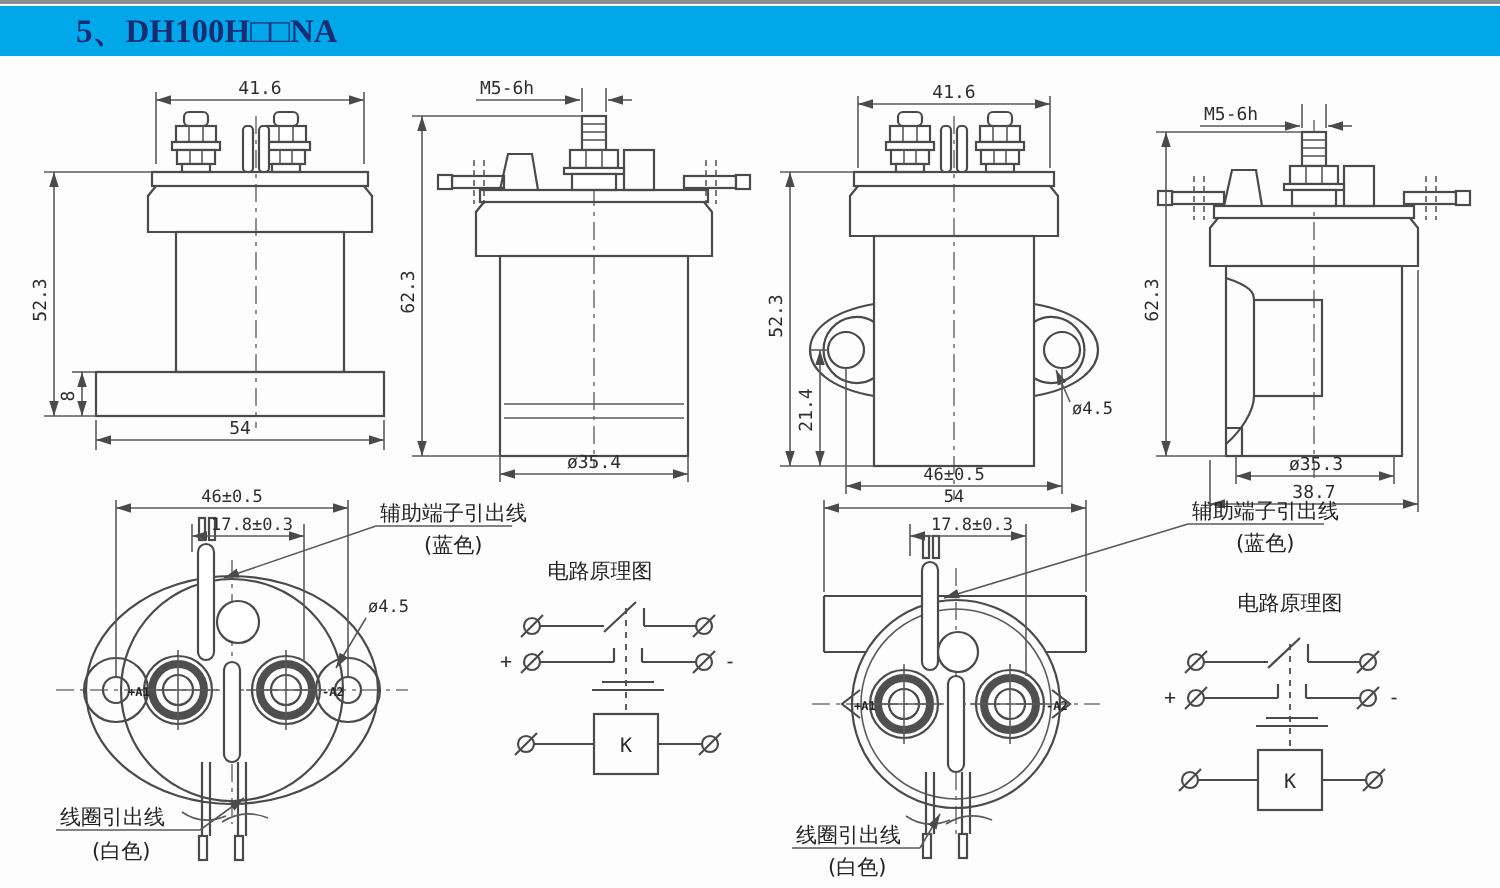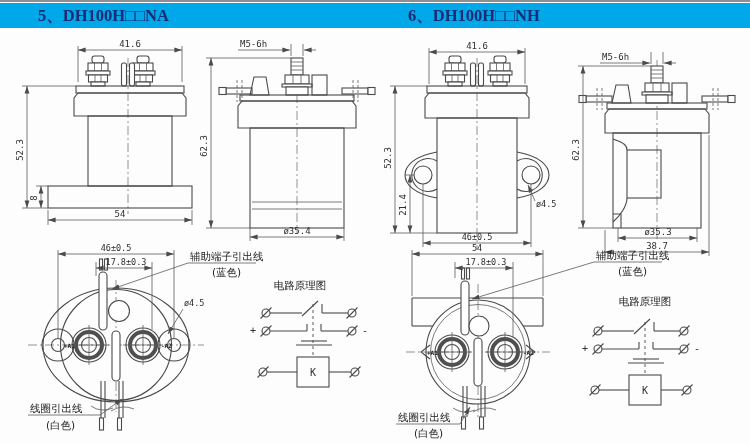--- a/index.html
+++ b/index.html
@@ -24,21 +24,20 @@
   .tiny{font-family:"DejaVu Sans Mono",monospace;font-size:6px;fill:#222;font-weight:bold;}
   .sym{font-family:"DejaVu Sans Mono",monospace;font-size:10px;fill:#2e2e2e;}
 </style>
 </head>
 <body>
 
 <div class="page">
   <div class="topline"></div>
   <div class="header-bar">
     <span class="hdr-title t5">5、DH100H□□NA</span>
-    <span class="hdr-title t6">6、DH100H□□NH</span>
   </div>
 
   <svg width="750" height="444" viewBox="0 0 750 444">
     <defs>
       <marker id="arr" orient="auto-start-reverse" markerWidth="11" markerHeight="8" refX="9.5" refY="4">
         <path d="M0,1 L9.5,4 L0,7 Z" fill="#4a4a4a"></path>
       </marker>
       <g id="studF">
         <rect class="olf" x="-6" y="-30" width="12" height="7" rx="2.5"></rect>
         <rect class="olf" x="-10" y="-23" width="20" height="8"></rect>

